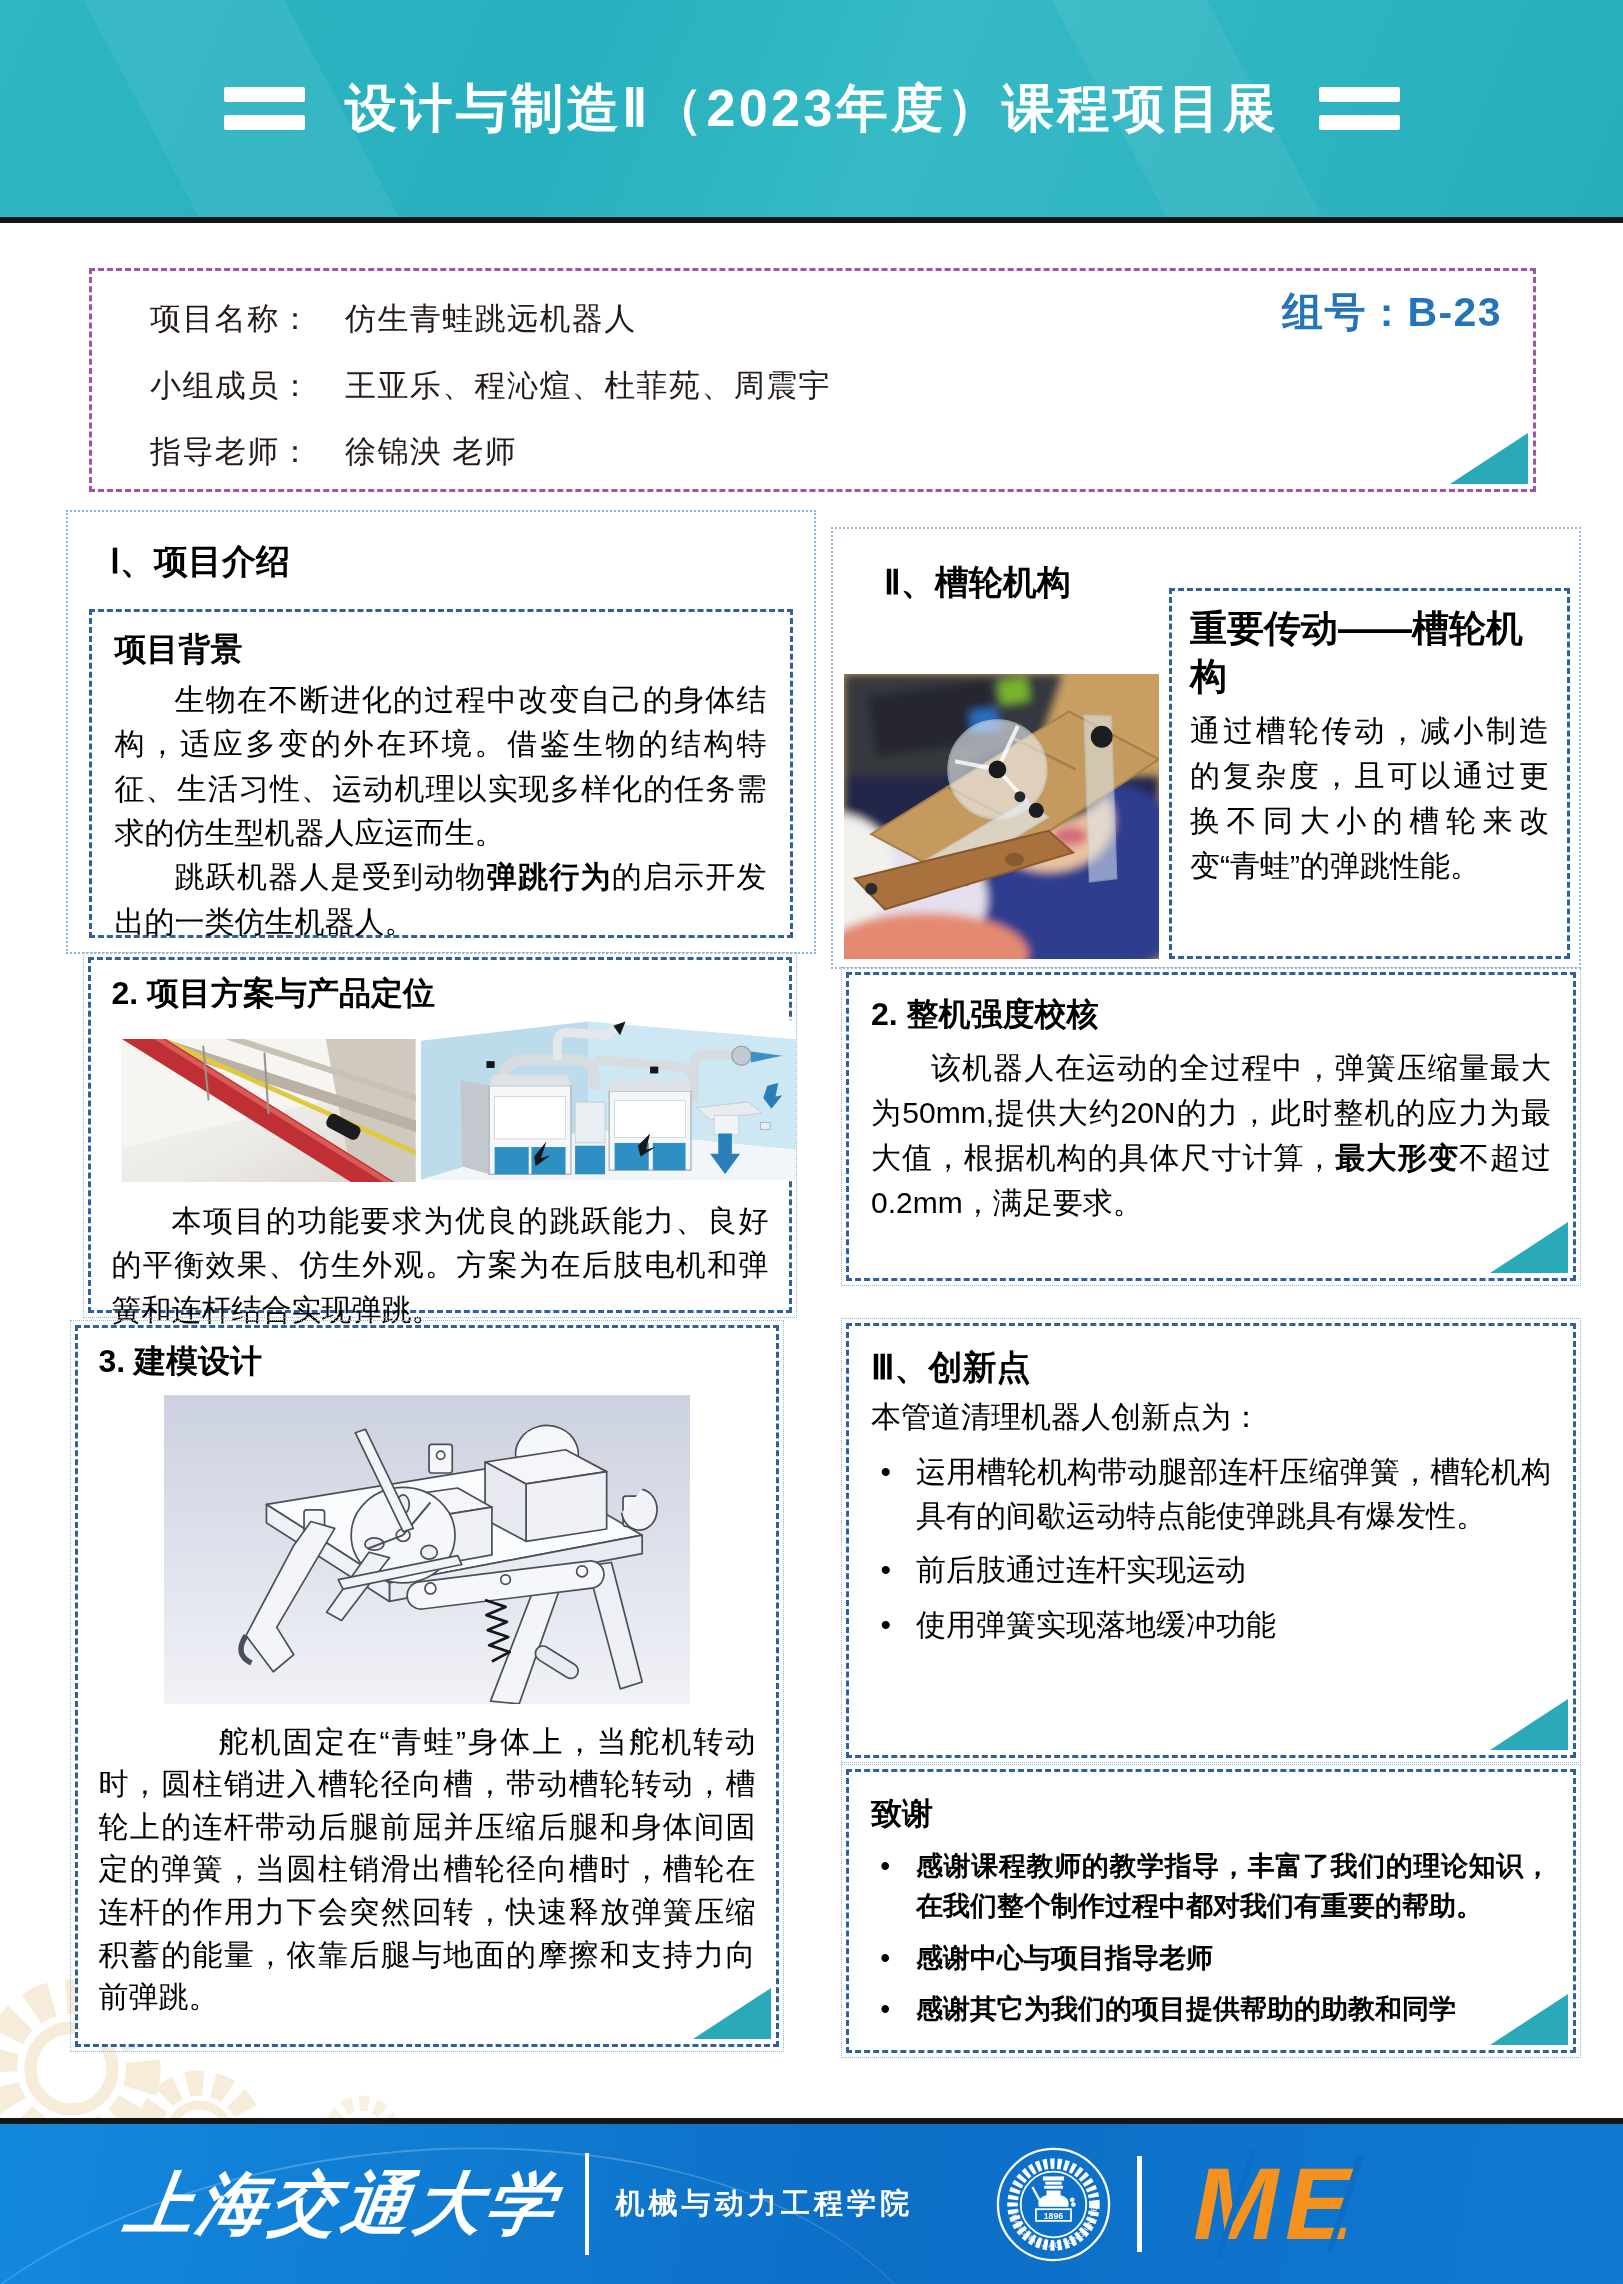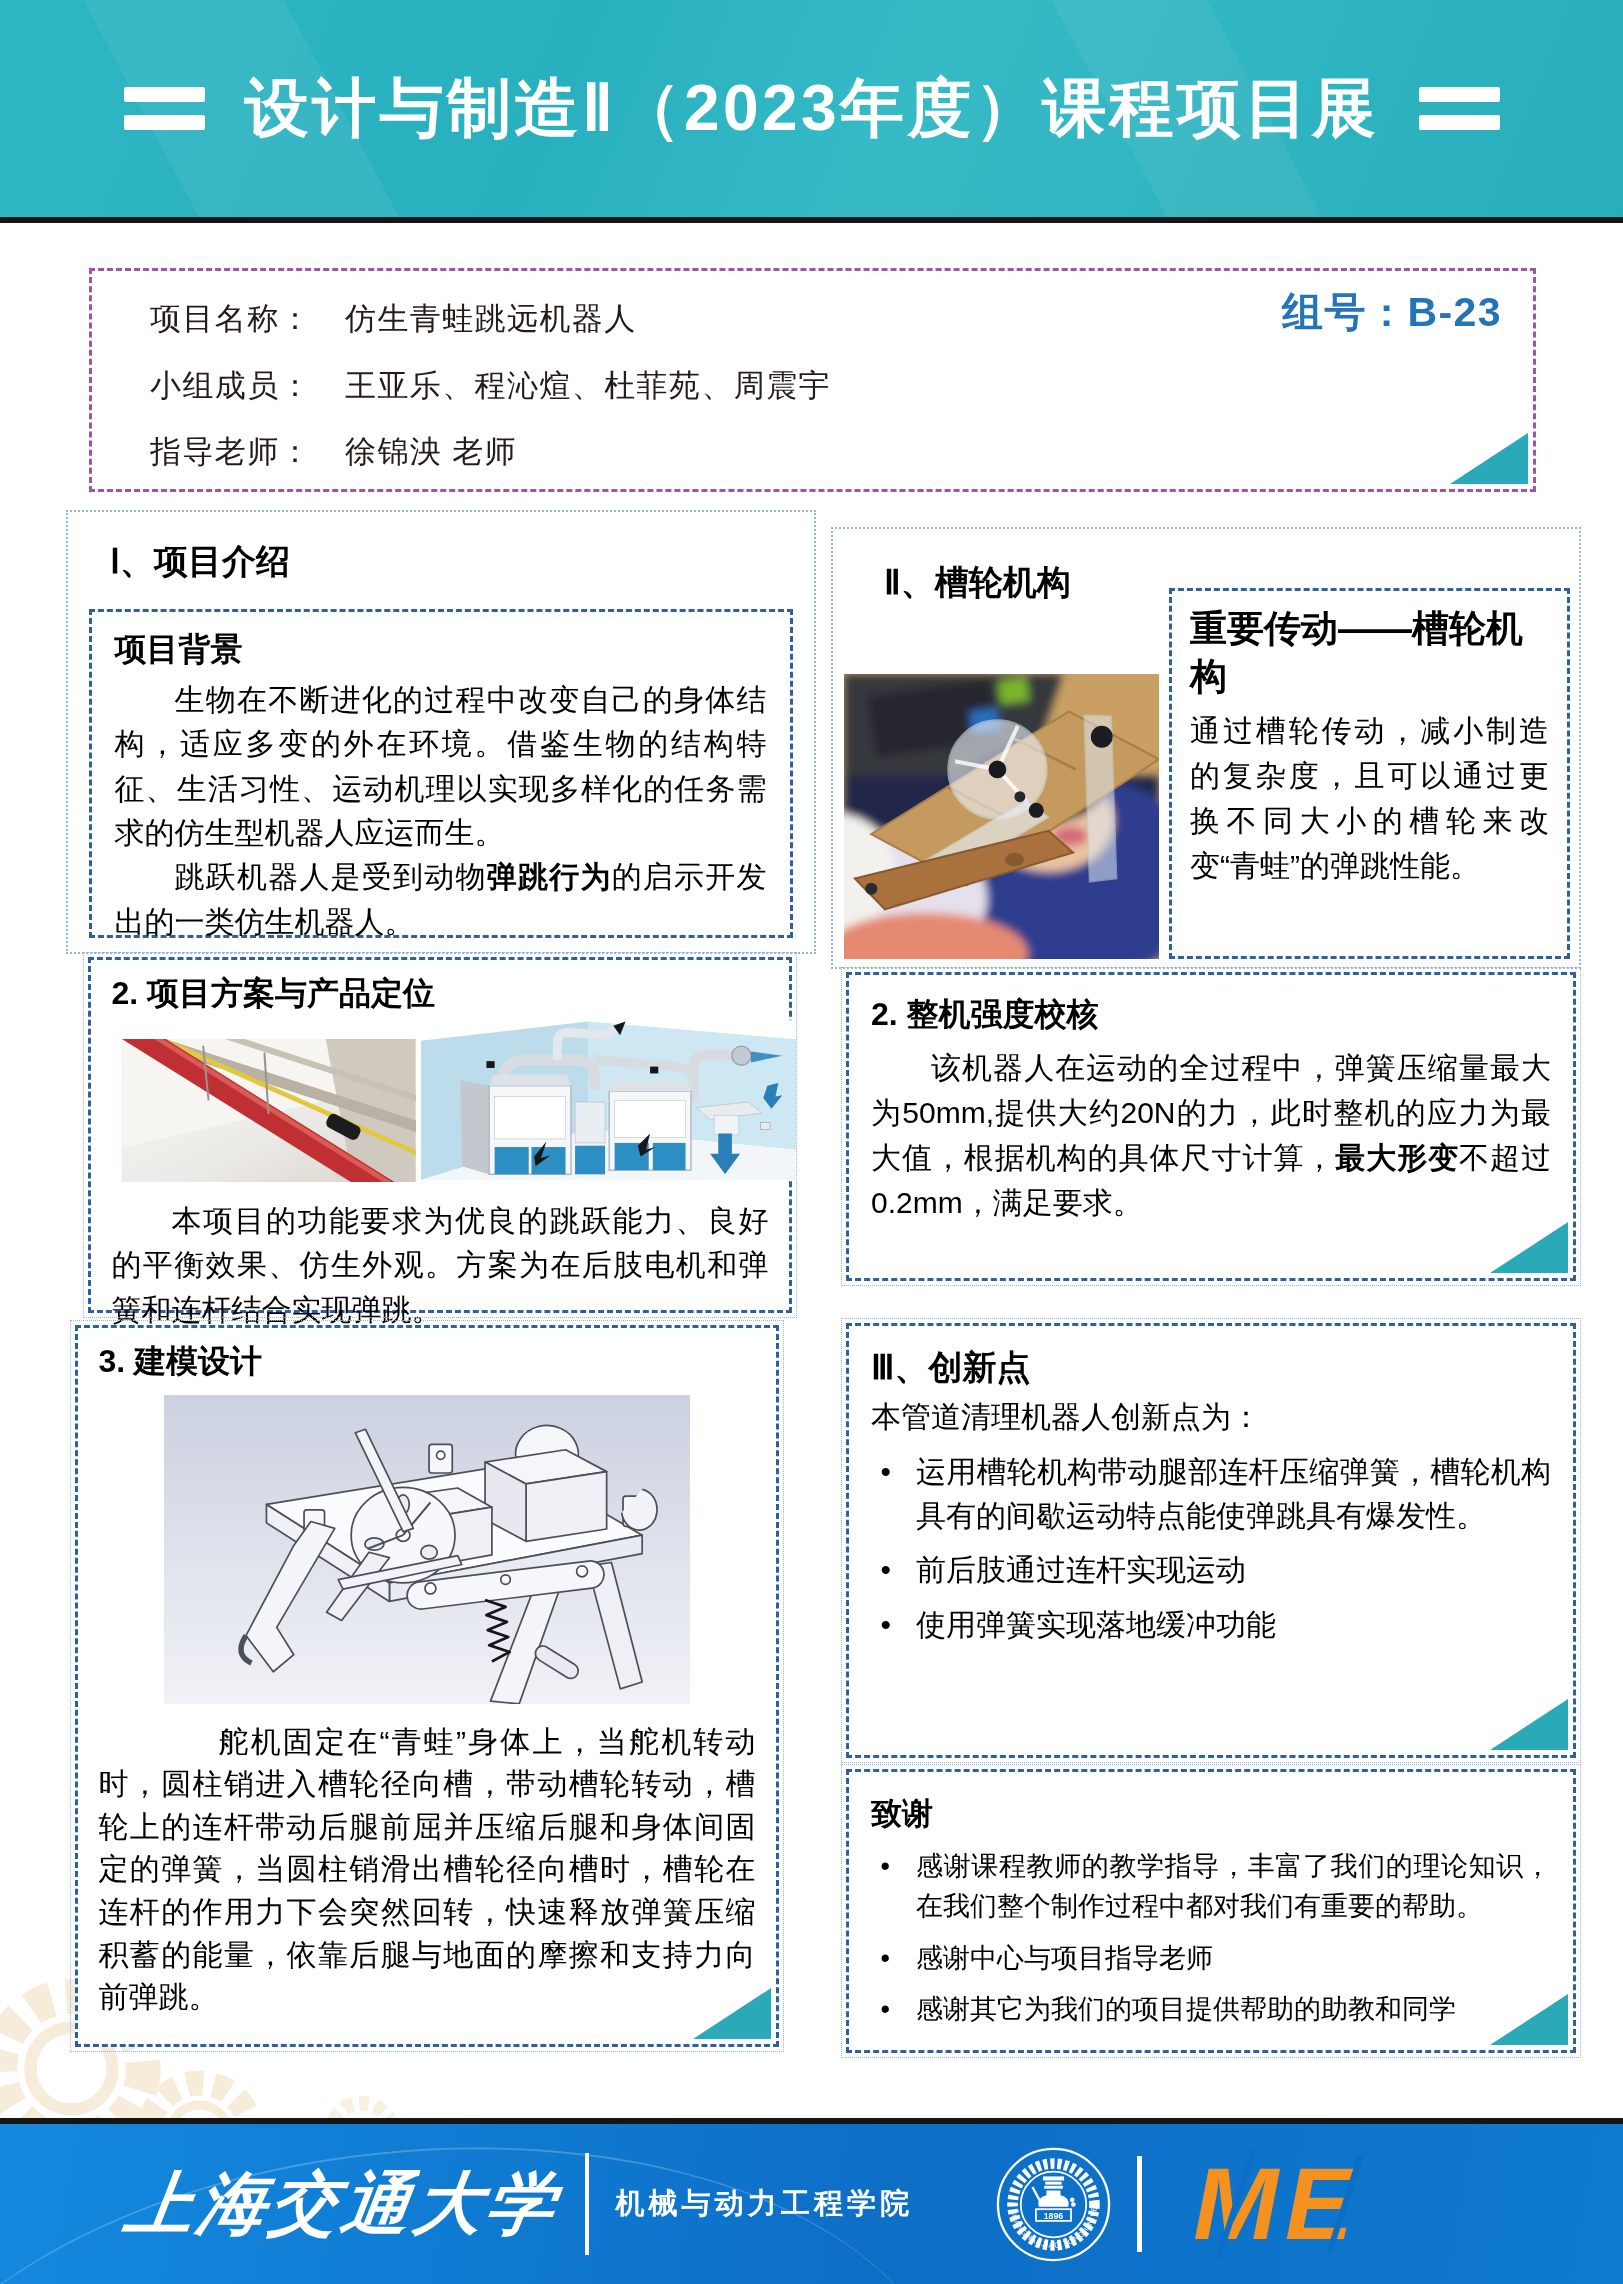--- a/index.html
+++ b/index.html
@@ -23,21 +23,21 @@
   .abs{position:absolute;}
 
   
   .header{
     left:0;top:0;width:1624px;height:217px;
     background:linear-gradient(112deg,#2eb6c3 0%,#29b0be 35%,#35bac6 55%,#28adbb 100%);
     display:flex;align-items:center;justify-content:center;gap:40px;
   }
   .header .streak{position:absolute;background:rgba(255,255,255,0.06);transform:rotate(-28deg);}
   .title{
-    font-size:64px;font-weight:800;color:#ffffff;letter-spacing:3.4px;
+    font-size:52px;font-weight:800;color:#ffffff;letter-spacing:3.4px;
     text-align:right;white-space:nowrap;
   }
   .eq{display:flex;flex-direction:column;gap:13.7px;}
   .eq i{display:block;width:81px;height:15px;background:#ffffff;border-radius:2px;}
   .black-rule{left:0;width:1624px;height:6.1px;background:#151515;}
 
   
   .info-box{
     left:89px;top:268px;width:1447px;height:224px;background:#fff;
     border:3.4px dashed var(--purple-dash);
@@ -336,21 +336,21 @@
   <ul class="bullets body-txt" style="line-height:1.45;">
     <li>运用槽轮机构带动腿部连杆压缩弹簧，槽轮机构具有的间歇运动特点能使弹跳具有爆发性。</li>
     <li>前后肢通过连杆实现运动</li>
     <li>使用弹簧实现落地缓冲功能</li>
   </ul>
   <div class="tri tri-br"></div>
 </div>
 
 <div class="abs dash-box" style="left:846px;top:1769px;width:730px;height:284px;padding:20.5px 22px;z-index:1;">
   <div style="font-size:31px;font-weight:800;color:#000;">致谢</div>
-  <ul class="bullets" style="font-size:27px;line-height:1.5;margin-top:8.2px;">
+  <ul class="bullets" style="font-size:27px;line-height:1.5;margin-top:8.2px;font-weight:bold;">
     <li>感谢课程教师的教学指导，丰富了我们的理论知识，在我们整个制作过程中都对我们有重要的帮助。</li>
     <li>感谢中心与项目指导老师</li>
     <li>感谢其它为我们的项目提供帮助的助教和同学</li>
   </ul>
   <div class="tri tri-br"></div>
 </div>
 
 <svg class="abs" style="left:-31px;top:1966px;z-index:0;" width="205" height="205" viewBox="0 0 200 200">
   <circle cx="100" cy="100" r="70" fill="none" stroke="#f6ecd9" stroke-width="34" stroke-dasharray="22 14"></circle>
   <circle cx="100" cy="100" r="40" fill="none" stroke="#f6ecd9" stroke-width="12"></circle>

